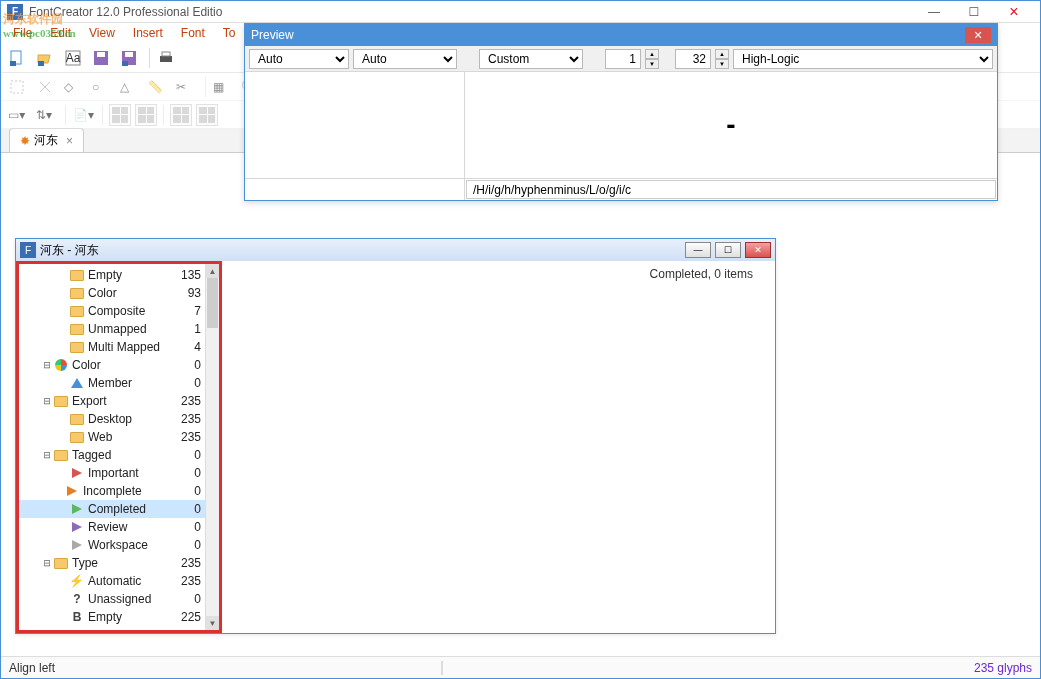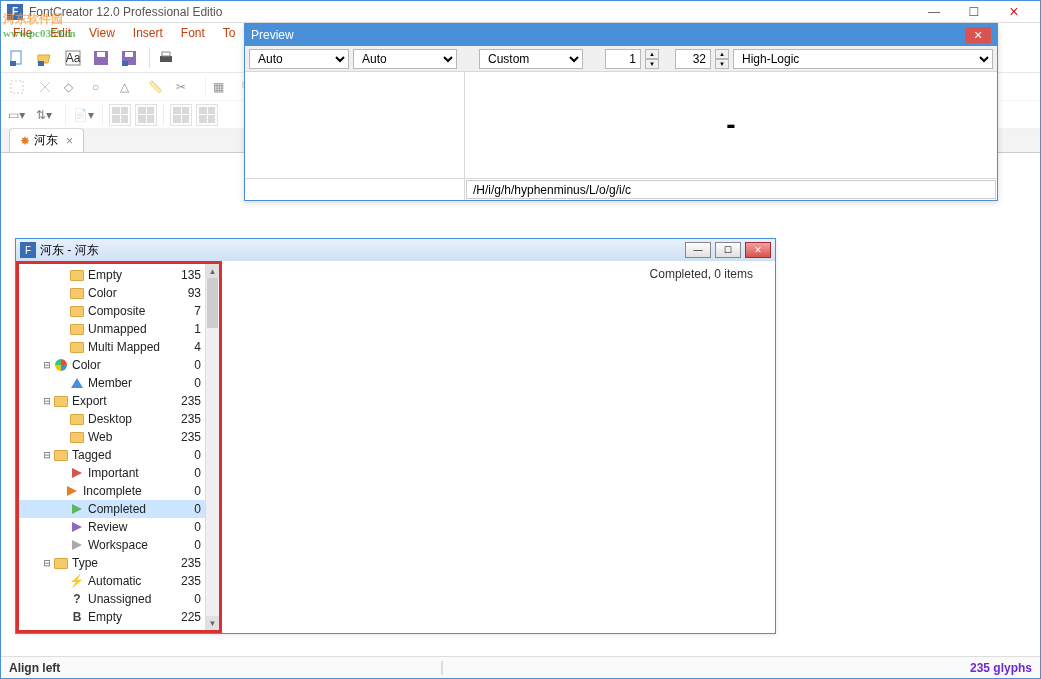--- a/index.html
+++ b/index.html
@@ -71,21 +71,21 @@
 .tree-row .flag.green { border-left: 10px solid #5cb85c; }
 .tree-row .flag.purple { border-left: 10px solid #8e6bb8; }
 .tree-row .flag.gray { border-left: 10px solid #aaa; }
 .tree-row .pie { width: 12px; height: 12px; border-radius: 50%; background: conic-gradient(#e74c3c 0 90deg,#3498db 90deg 180deg,#f1c40f 180deg 270deg,#2ecc71 270deg 360deg); }
 .tree-row .tri { width: 0; height: 0; border-left: 6px solid transparent; border-right: 6px solid transparent; border-bottom: 10px solid #4a90d9; }
 .tree-row .bolt { color: #888; font-size: 12px; }
 .tree-row .label { flex: 1; color: #222; }
 .tree-row .count { color: #222; text-align: right; min-width: 24px; }
 .content-panel { flex: 1; padding: 6px 22px; color: #333; text-align: right; }
 
-.statusbar { position: absolute; bottom: 0; left: 0; right: 0; height: 22px; border-top: 1px solid #ddd; display: flex; align-items: center; padding: 0 8px; background: #fafafa; font-weight: bold; }
+.statusbar { position: absolute; bottom: 0; left: 0; right: 0; height: 22px; border-top: 1px solid #ddd; display: flex; align-items: center; padding: 0 8px; background: #fafafa; }
 .statusbar .left { color: #333; }
 .statusbar .right { margin-left: auto; color: #6d28d9; }
 .statusbar .mid { position: absolute; left: 440px; width: 2px; height: 14px; background: #ddd; }
 </style>
 </head>
 <body>
 
 <div class="watermark">
   <span>河东软件园</span>
   <span class="sub">www.pc0359.cn</span>

